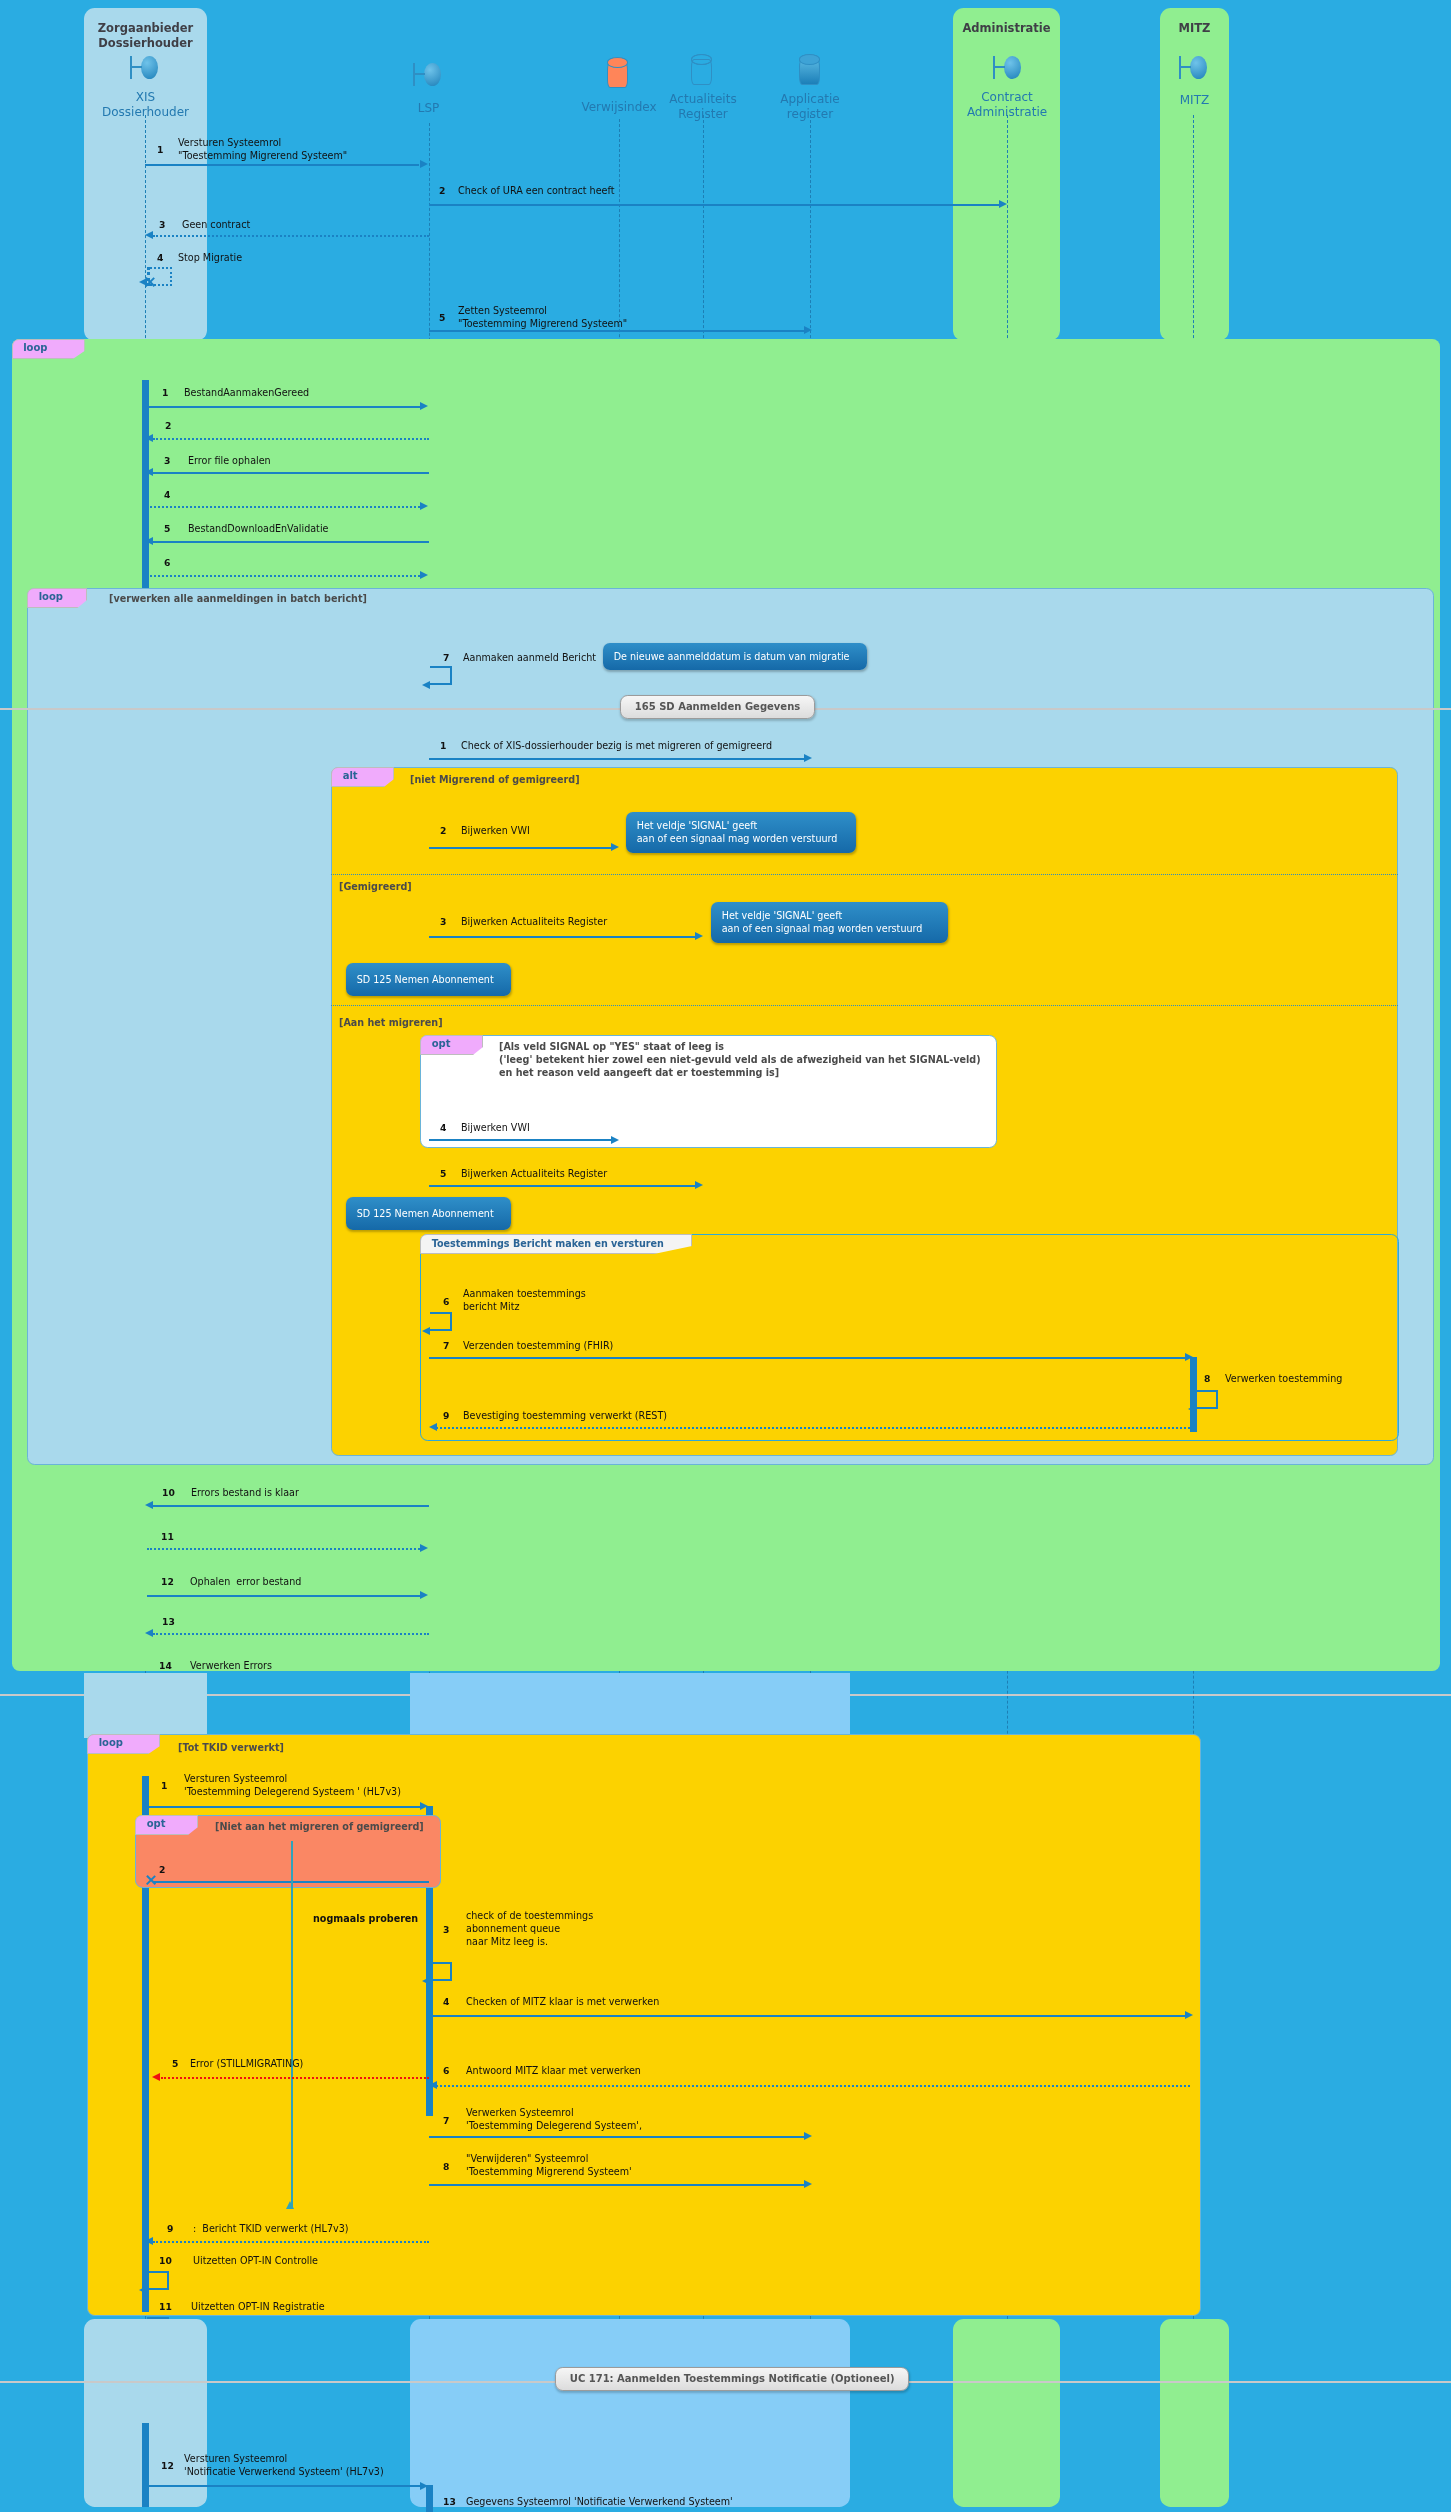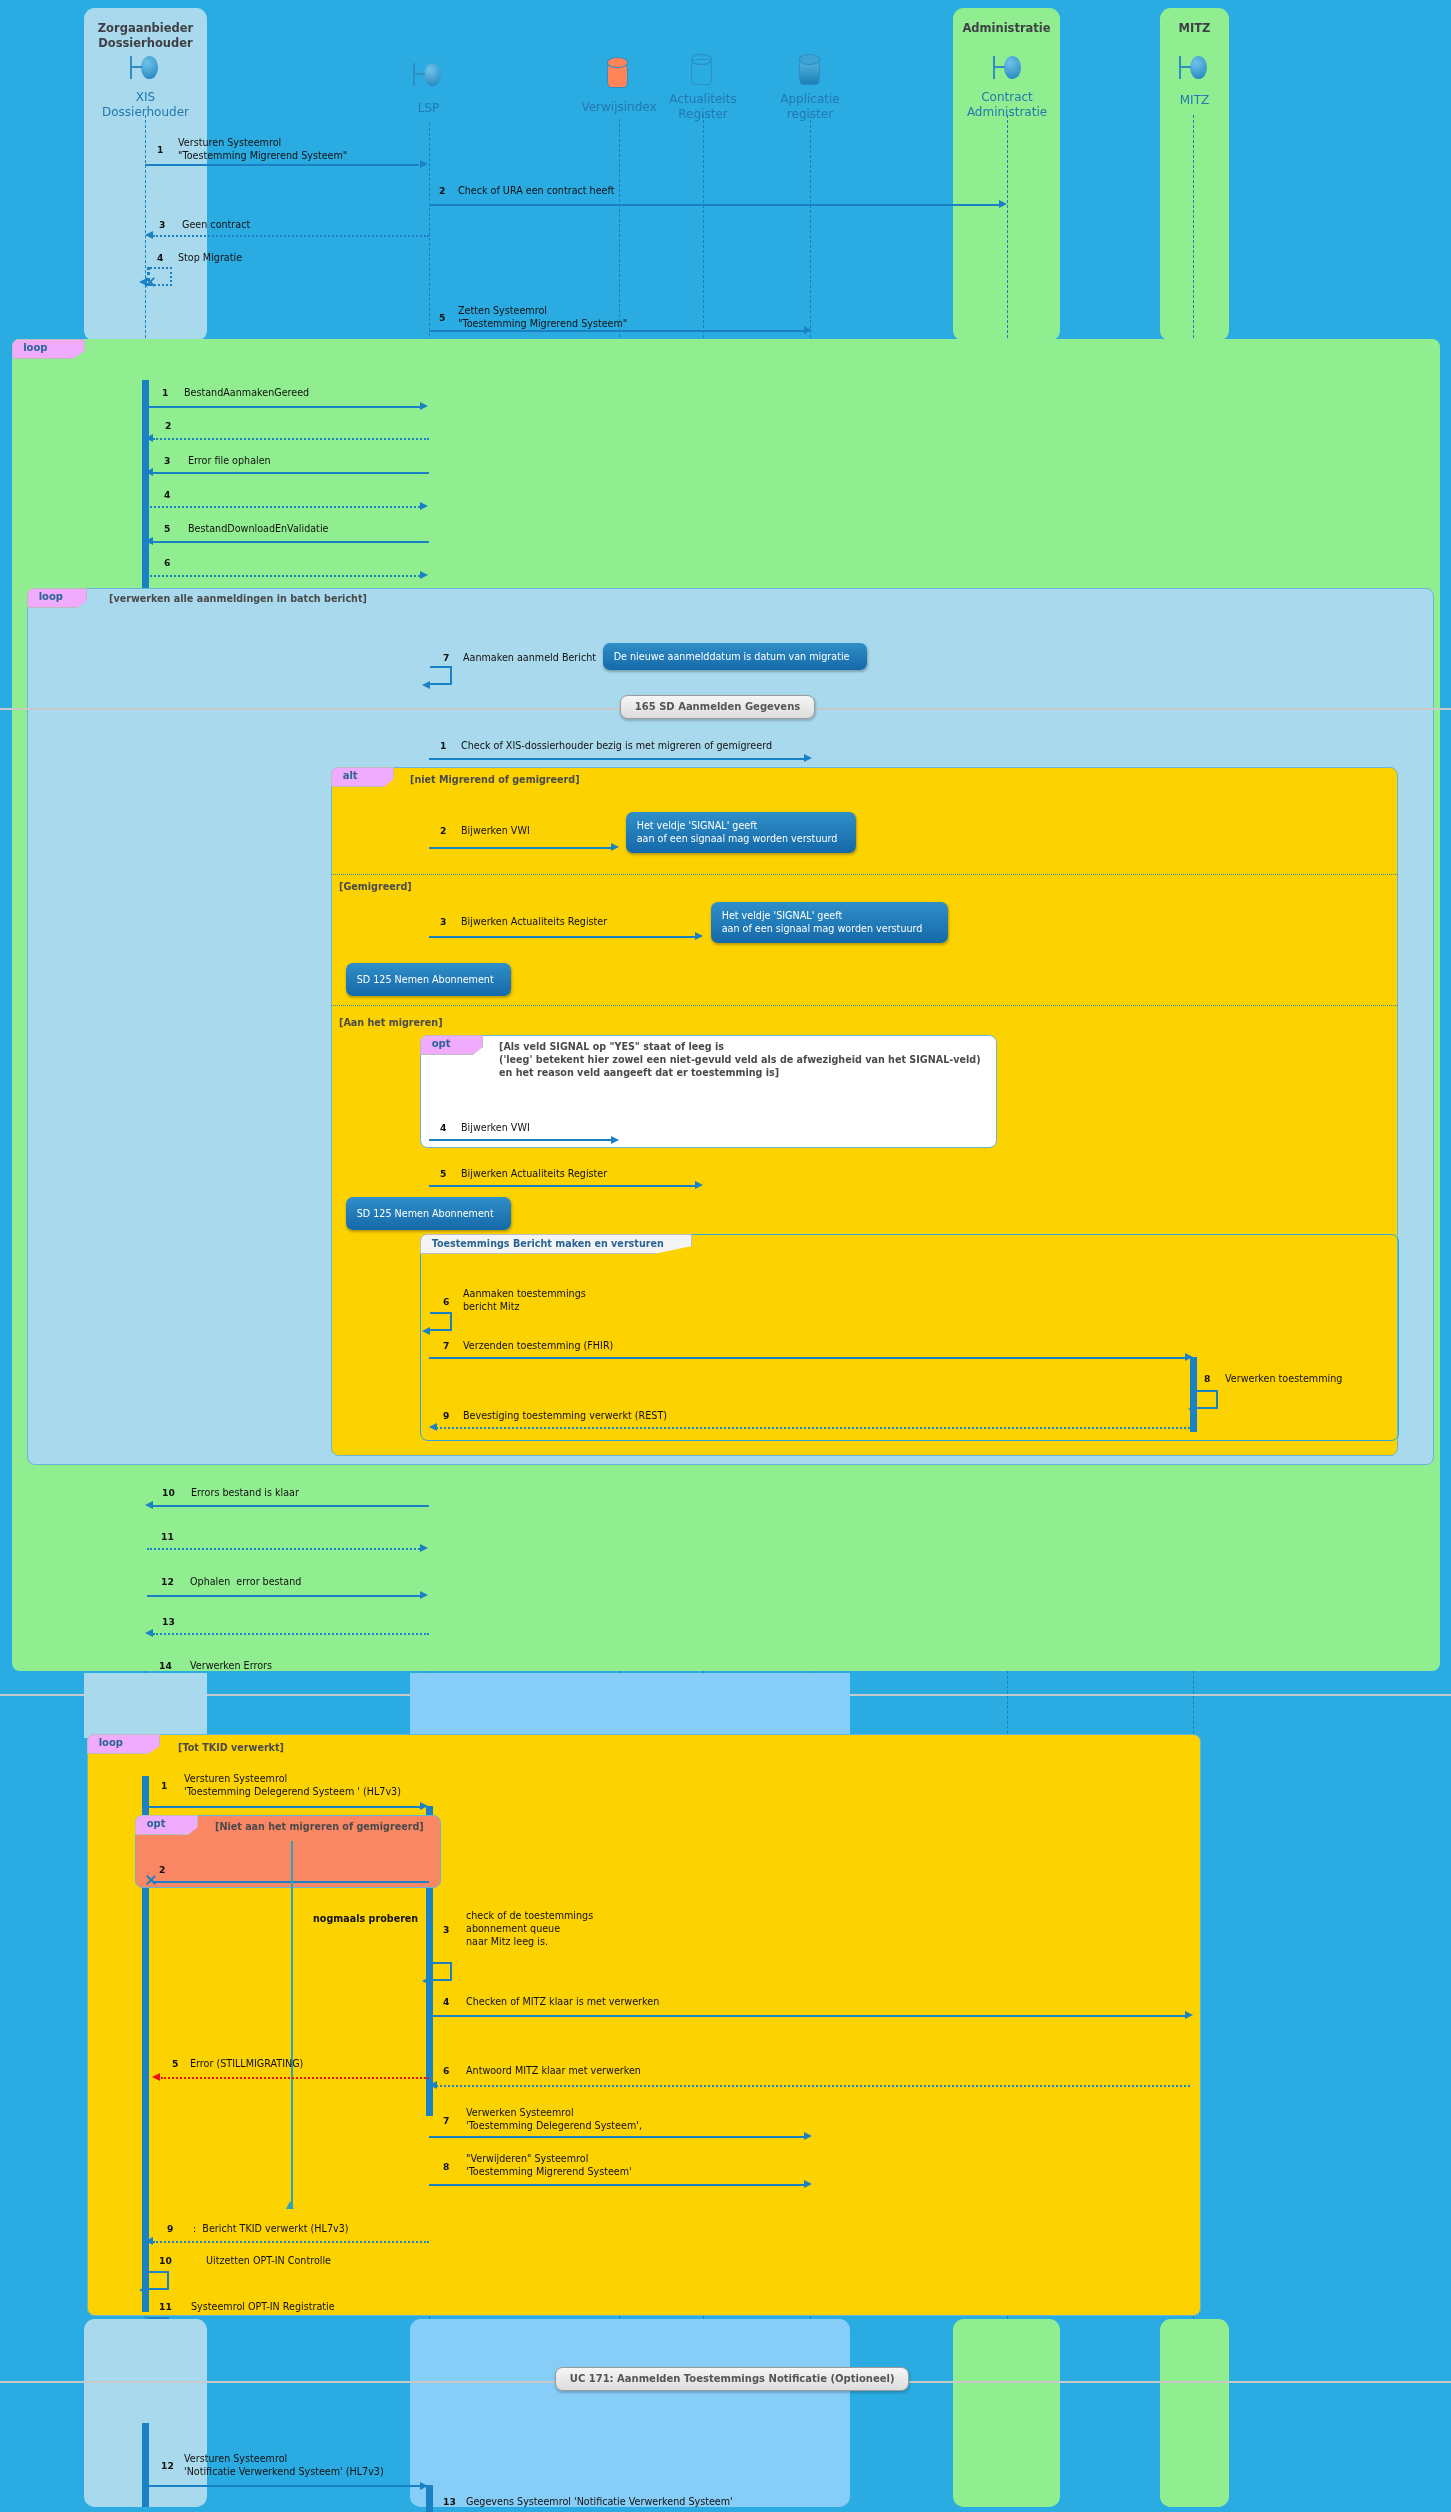--- a/index.html
+++ b/index.html
@@ -419,27 +419,27 @@
 'Toestemming Migrerend Systeem'</div>
   <div class="arrow-line solid" style="left:429px;top:2184px;width:375px;"></div>
   <div class="ahead right" style="left:804px;top:2180px;"></div>
 
   <div class="msg-num" style="left:167px;top:2223px;">9</div>
   <div class="msg-txt" style="left:193px;top:2223px;">:  Bericht TKID verwerkt (HL7v3)</div>
   <div class="arrow-line dotted" style="left:153px;top:2241px;width:276px;"></div>
   <div class="ahead left" style="left:145px;top:2237px;"></div>
 
   <div class="msg-num" style="left:159px;top:2255px;">10</div>
-  <div class="msg-txt" style="left:206px;top:2255px;text-align:right;">Uitzetten OPT-IN Controlle</div>
+  <div class="msg-txt" style="left:193px;top:2255px;text-align:right;">Uitzetten OPT-IN Controlle</div>
   <div class="selfmsg" style="left:147px;top:2271px;">
     <div class="tip"></div>
   </div>
 
   <div class="msg-num" style="left:159px;top:2301px;">11</div>
-  <div class="msg-txt" style="left:191px;top:2301px;">Systeemrol OPT-IN Registratie</div>
+  <div class="msg-txt" style="left:191px;top:2301px;">Uitzetten OPT-IN Registratie</div>
   <div class="selfmsg" style="left:147px;top:2317px;">
     <div class="tip"></div>
   </div>
 
   <div class="grp grp-ltblue" style="left:84px;top:2319px;width:123px;height:188px;"></div>
   <div class="grp grp-blue" style="left:410px;top:2319px;width:440px;height:188px;"></div>
   <div class="grp grp-green" style="left:953px;top:2319px;width:107px;height:188px;"></div>
   <div class="grp grp-green" style="left:1160px;top:2319px;width:69px;height:188px;"></div>
 
   <div class="divider-line" style="left:0px;top:2381px;width:1452px;"></div>

